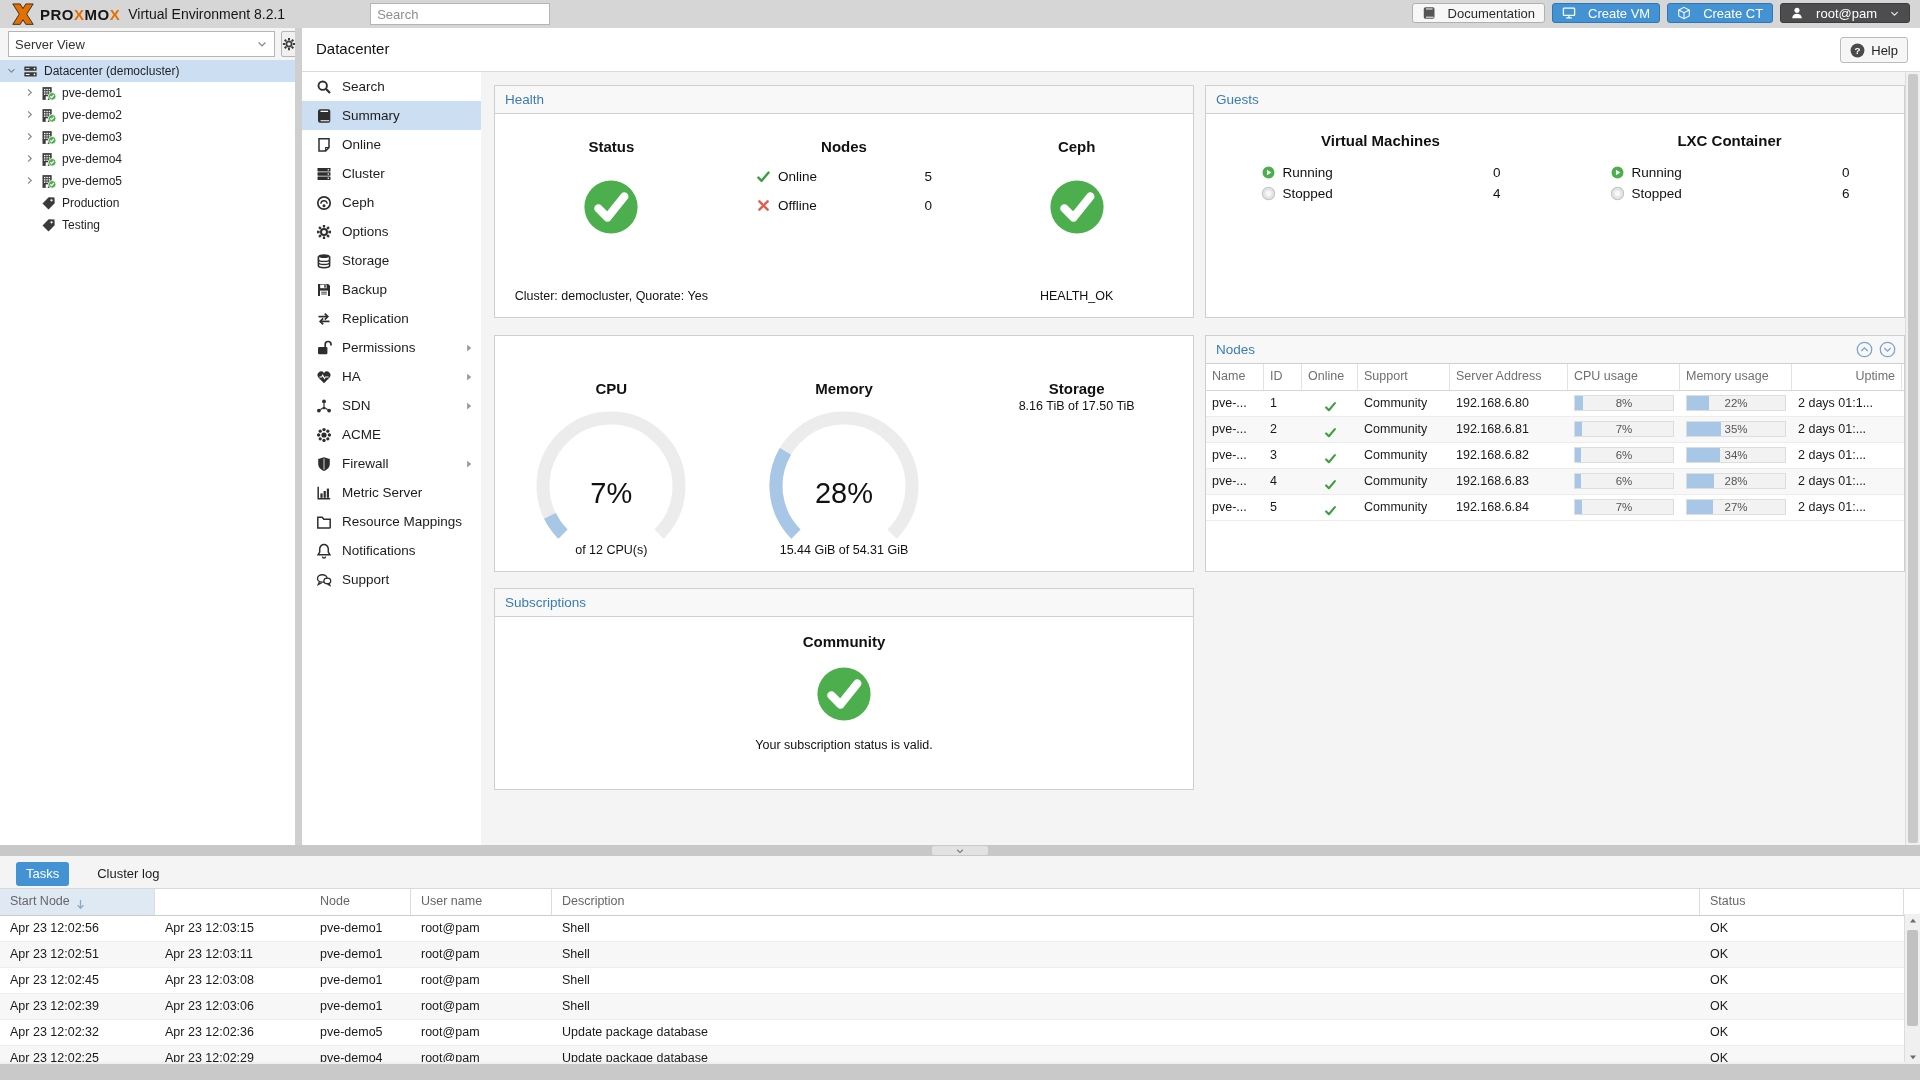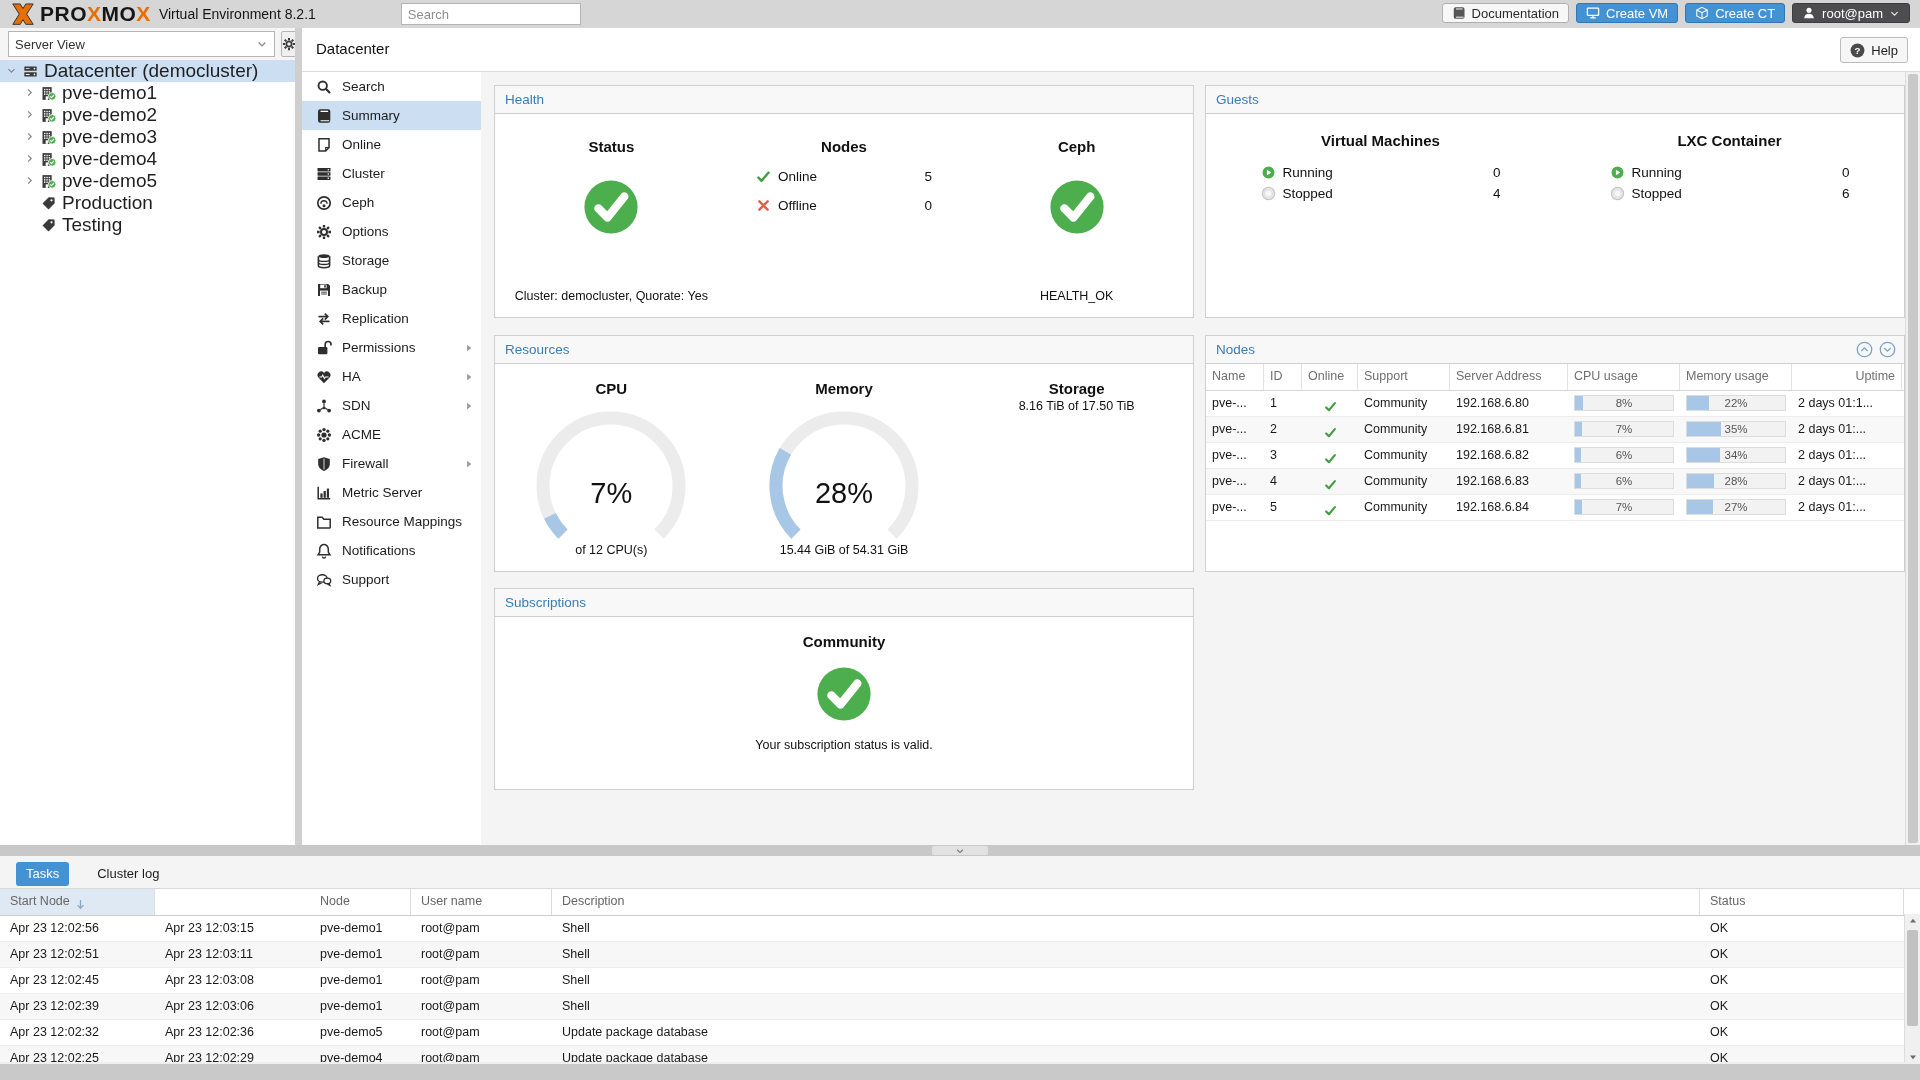--- a/index.html
+++ b/index.html
@@ -6,45 +6,45 @@
   .root{position:relative;width:1920px;height:1080px;overflow:hidden;background:#f4f4f4;
         font-family:"Liberation Sans",sans-serif;color:#1a1a1a;-webkit-font-smoothing:antialiased;}
   .ic{display:inline-flex;width:16px;height:16px;vertical-align:middle;}
   .ic svg{width:100%;height:100%;}
 
   
   .topbar{position:absolute;left:0;top:0;width:1920px;height:28px;background:#d6d6d6;
           border-bottom:1px solid #b8b8b8;display:flex;align-items:center;}
   .brand{display:flex;align-items:center;margin-left:10px;}
   .brand-x{width:26px;height:22px;margin-right:4px;}
-  .wordmark{font-weight:bold;font-size:21px;letter-spacing:.5px;color:#161616;}
+  .wordmark{font-weight:bold;font-size:15px;letter-spacing:.5px;color:#161616;}
   .wordmark .ox{color:#e57000;}
   .subtitle{font-size:14px;margin-left:8px;color:#161616;}
   .tb-search{margin-left:85px;width:166px;height:20px;border:1px solid #b5b5b5;background:#fff;
              font-size:13px;padding:0 6px;outline:none;color:#333;font-family:"Liberation Sans",sans-serif;}
   .tb-search::placeholder{color:#8f8f8f;}
   .tb-right{position:absolute;right:10px;top:3px;display:flex;gap:7px;}
-  .tb-btn{height:20px;display:inline-flex;align-items:center;gap:6px;padding:0 9px;font-size:13px;
+  .tb-btn{height:20px;display:inline-flex;align-items:center;gap:12px;padding:0 9px;font-size:13px;
           border-radius:3px;border:1px solid #b0b0b0;background:#f7f7f7;color:#2b2b2b;cursor:pointer;text-align:right;}
   .tb-btn.blue{background:#4292d4;border-color:#3077b5;color:#fff;}
   .tb-btn.dark{background:#4d4d50;border-color:#3c3c3e;color:#fff;}
   .tb-btn .ic{width:14px;height:14px;}
   .tb-btn .chev{width:11px;height:11px;opacity:.85;}
 
   
   .viewbar{position:absolute;left:0;top:28px;width:295px;height:32px;background:#f5f5f5;
            display:flex;align-items:center;padding:0 0 0 8px;box-sizing:border-box;}
   .view-select{flex:0 0 253px;height:24px;background:#fff;border:1px solid #b5b5b5;display:flex;
                align-items:center;font-size:13px;color:#333;padding:0 6px;justify-content:space-between;}
   .view-select .ic{width:12px;height:12px;color:#8a8a8a;}
   .gearbtn{width:24px;height:24px;margin-left:6px;background:#f0f0f0;border:1px solid #b5b5b5;
            border-radius:2px;display:flex;align-items:center;justify-content:center;color:#3c3c3c;}
   .gearbtn .ic{width:14px;height:14px;}
   .sidetree{position:absolute;left:0;top:60px;width:295px;bottom:235px;background:#fff;overflow:hidden;}
-  .tree-row{height:22px;display:flex;align-items:center;font-size:19px;color:#1f1f1f;cursor:pointer;white-space:nowrap;}
+  .tree-row{height:22px;display:flex;align-items:center;font-size:12px;color:#1f1f1f;cursor:pointer;white-space:nowrap;}
   .tree-row.selected{background:#cbdef2;}
   .tree-row .exp{width:15px;height:12px;color:#8a8a8a;flex:0 0 15px;}
   .tree-row .exp svg{width:11px;height:11px;margin-top:0px;}
   .tree-row .ic.obj{width:17px;height:15px;margin:0 5px 0 1px;color:#3a3a3a;flex:0 0 17px;}
   .vsplit{position:absolute;left:295px;top:28px;width:7px;bottom:235px;background:#cfcfcf;}
 
   
   .chead{position:absolute;left:302px;top:28px;right:0;height:44px;background:#fff;border-bottom:1px solid #dadada;box-sizing:border-box;}
   .chead-title{position:absolute;left:14px;top:12px;font-size:15px;color:#111;}
   .helpbtn{position:absolute;right:12px;top:9px;height:24px;padding:0 9px;border:1px solid #bbb;border-radius:3px;
@@ -721,21 +721,20 @@
                 </span>
               <span>Stopped</span>
               <span class="sval">6</span>
             </div>
           </div>
         </div>
       </div>
     </div>
 
     <div class="panel" style="left:13px;top:263px;width:700px;height:237px;">
-      <div class="panel-h">Resources</div>
       <div class="panel-b">
         <div class="gcols">
             <div class="gcol">
               <div class="gheading">CPU</div>
               <div class="gauge"><svg width="200" height="140" viewBox="0 0 200 140">
                   <path d="M 51.92 133.08 A 68 68 0 1 1 148.08 133.08" stroke="#ececec" stroke-width="13" fill="none"></path>
                   <path d="M 51.92 133.08 A 68 68 0 0 1 38.93 114.92" stroke="#a8c7e6" stroke-width="13" fill="none"></path>
                 </svg><div class="gpct">7%</div></div>
               <div class="gsub">of 12 CPU(s)</div>
             </div>

